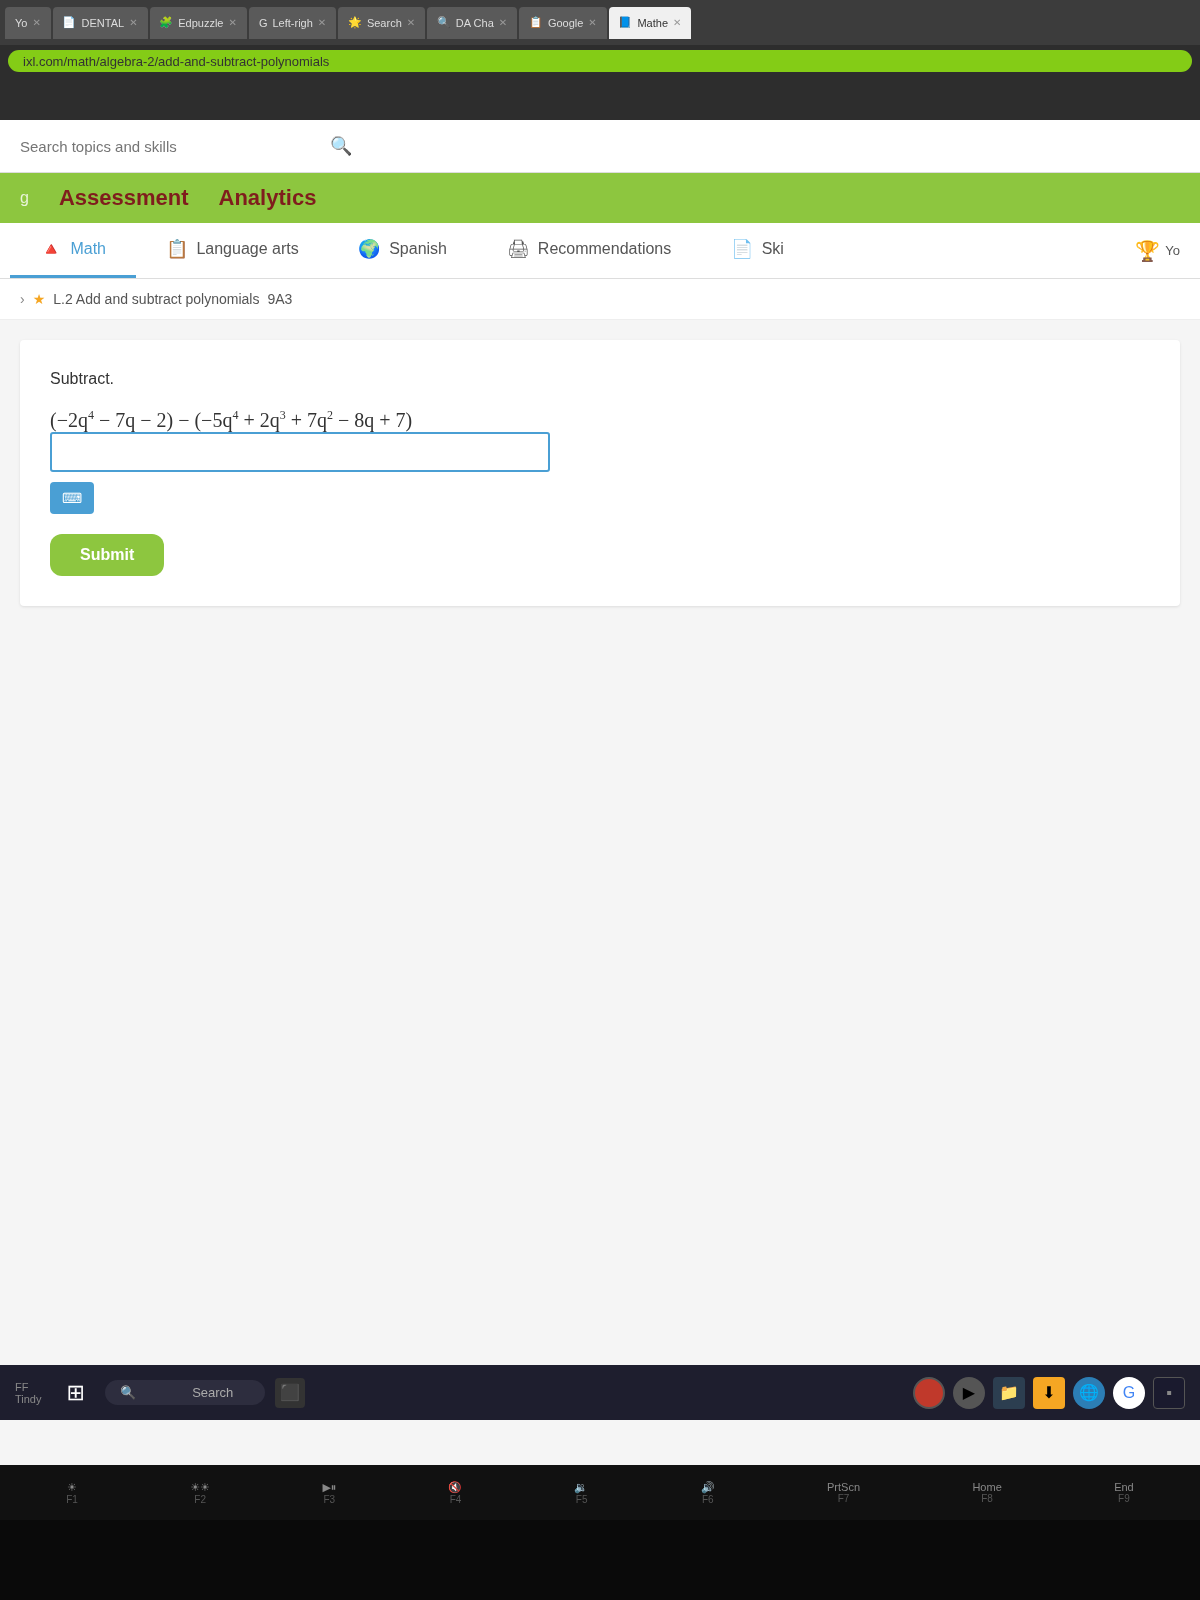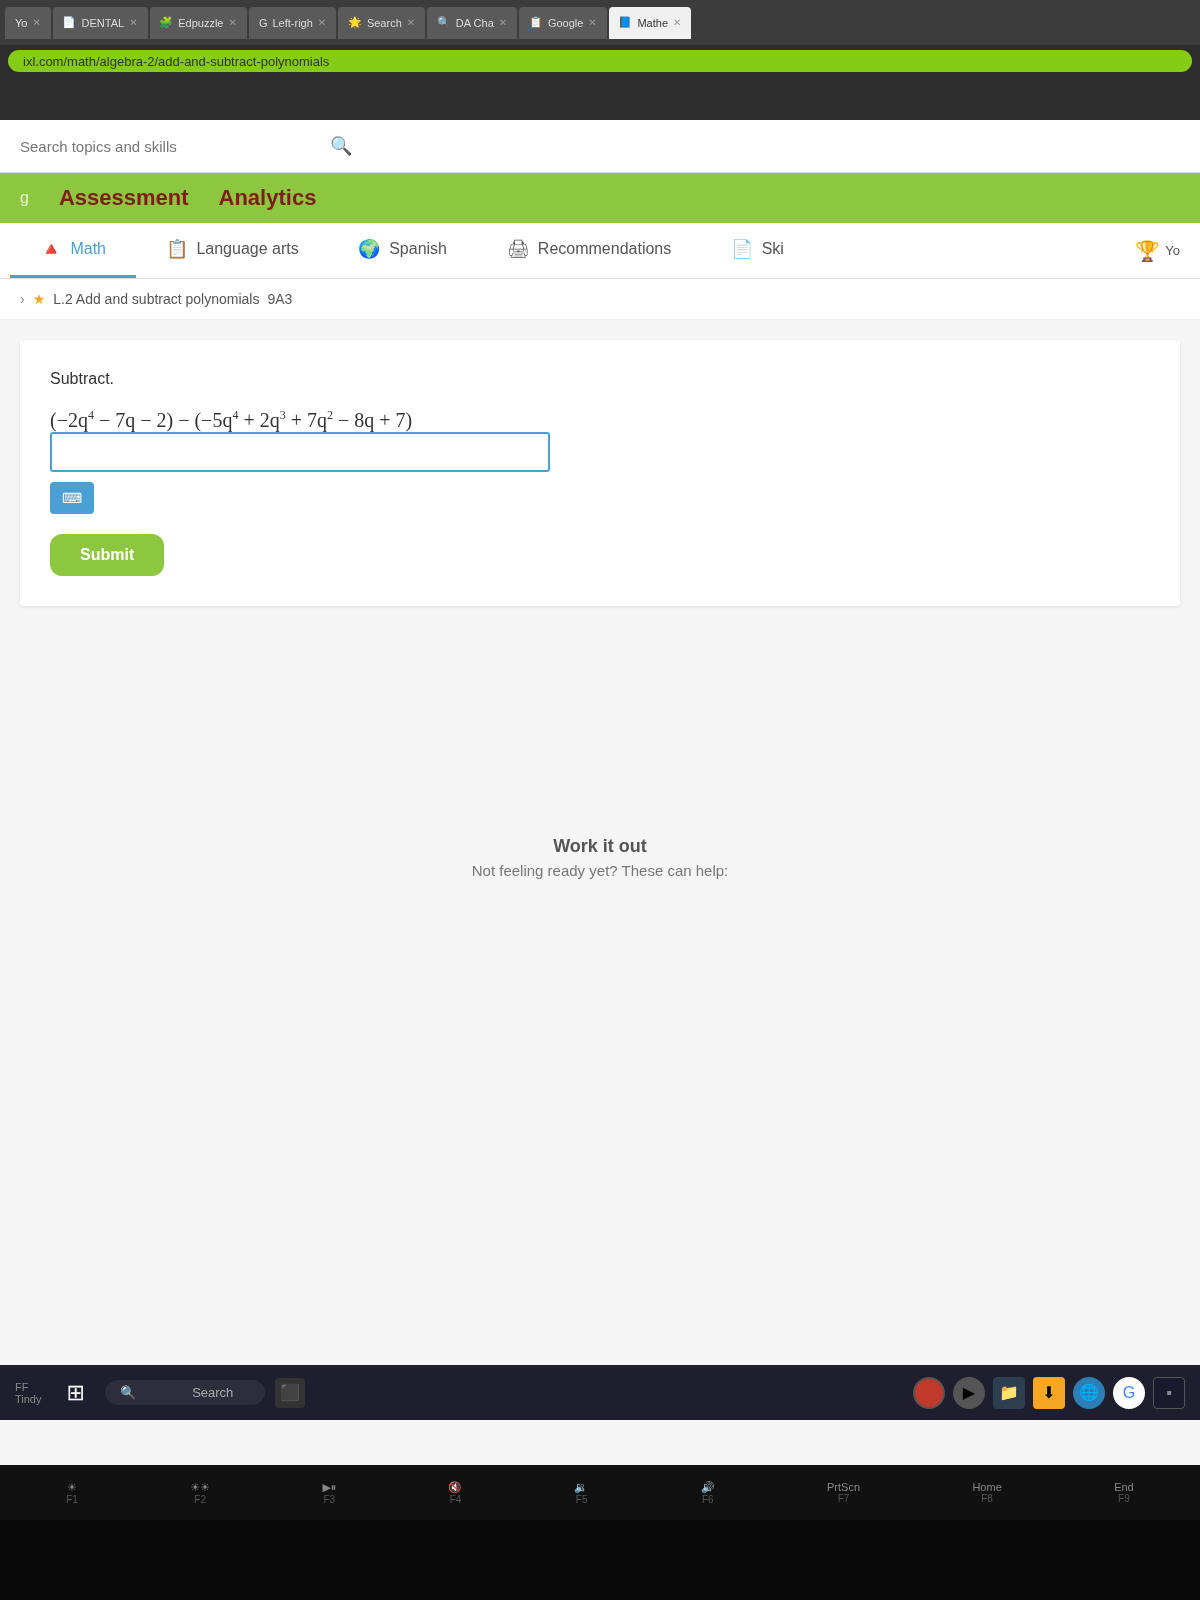--- a/index.html
+++ b/index.html
@@ -464,24 +464,20 @@
 
     <button class="math-keyboard-btn">
       <span>⌨</span>
     </button>
 
     <br>
 
     <button class="submit-btn">Submit</button>
   </div>
 
-  <div class="work-it-out">
-    <div class="work-it-out-title">Work it out</div>
-    <div class="work-it-out-sub">Not feeling ready yet? These can help:</div>
-  </div>
 
 </div>
 
 <div class="taskbar">
   <div style="color:#888; font-size:11px; margin-right:5px;">
     <div>FF</div>
     <div>Tindy</div>
   </div>
 
   <button class="taskbar-start">⊞</button>

